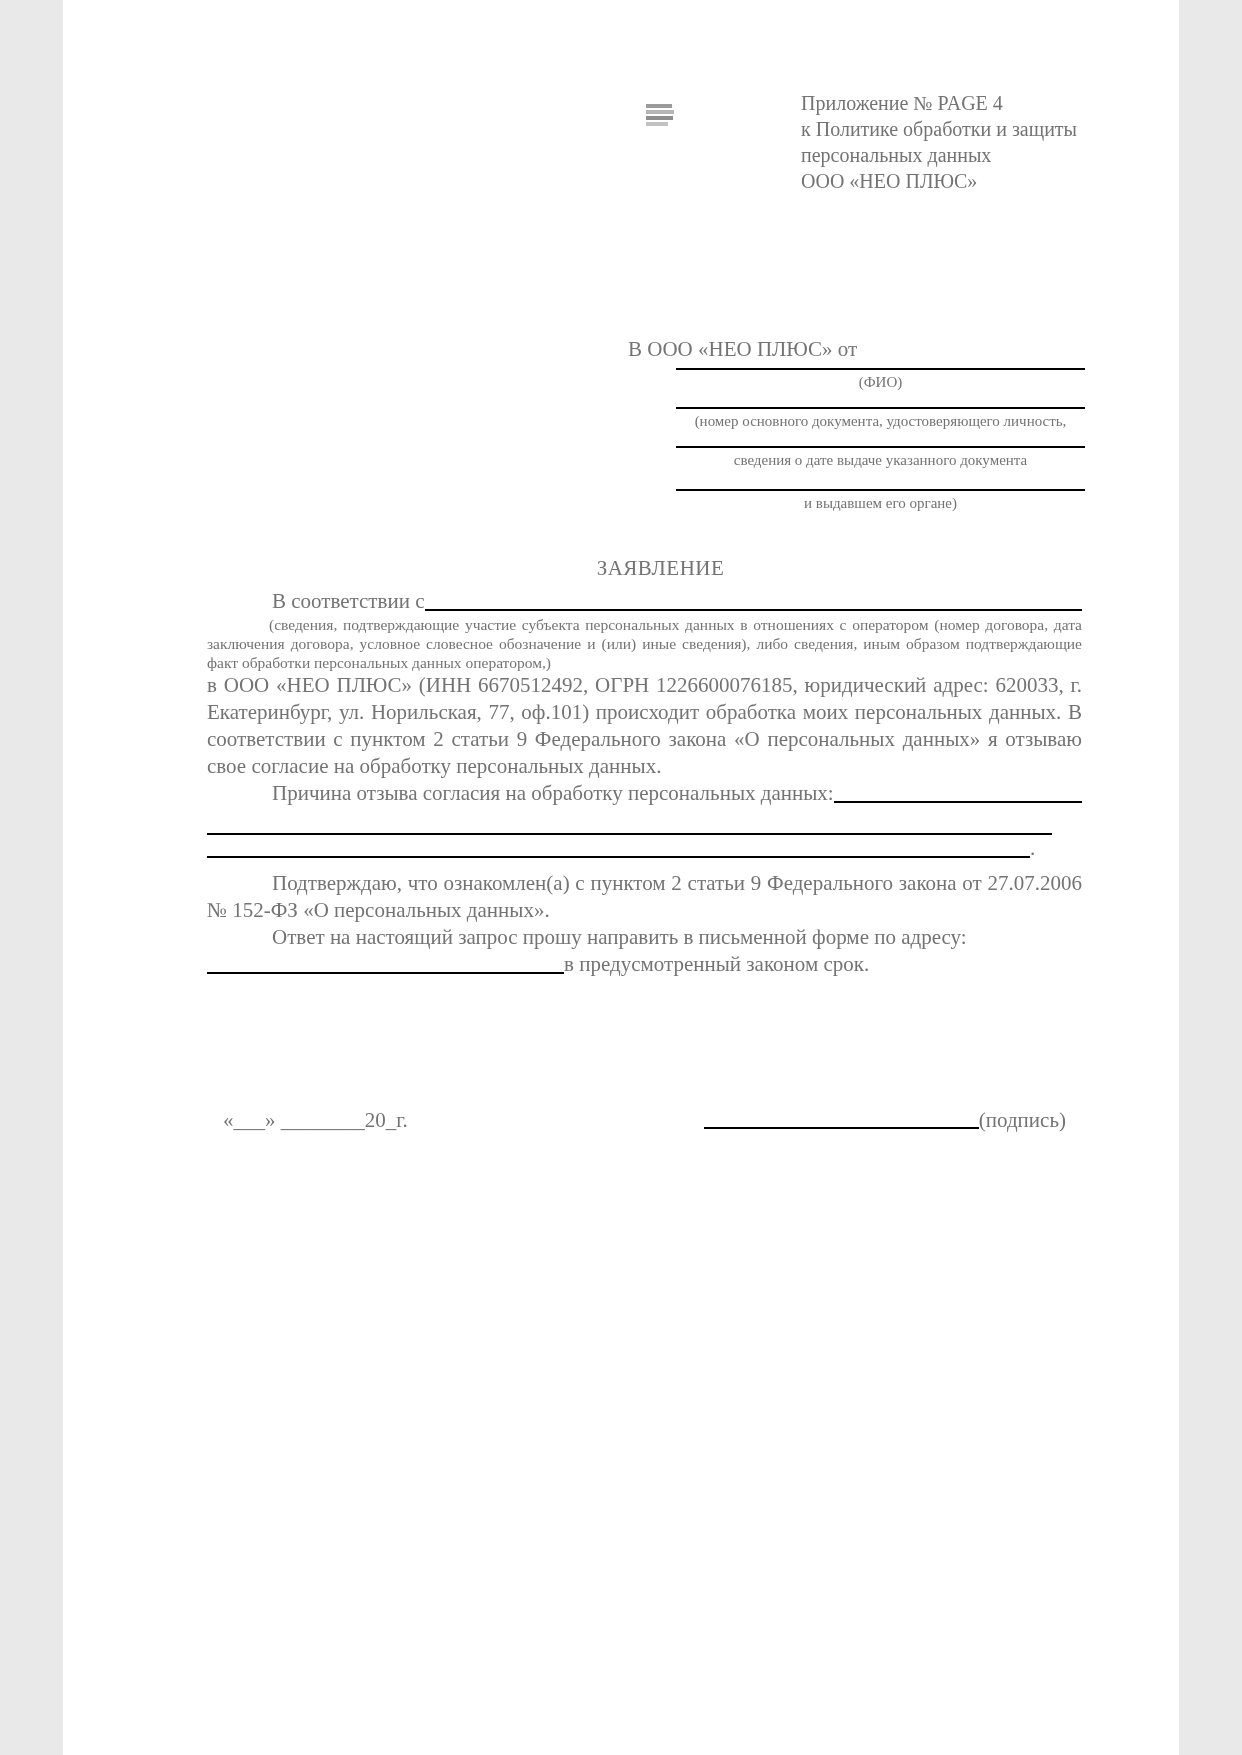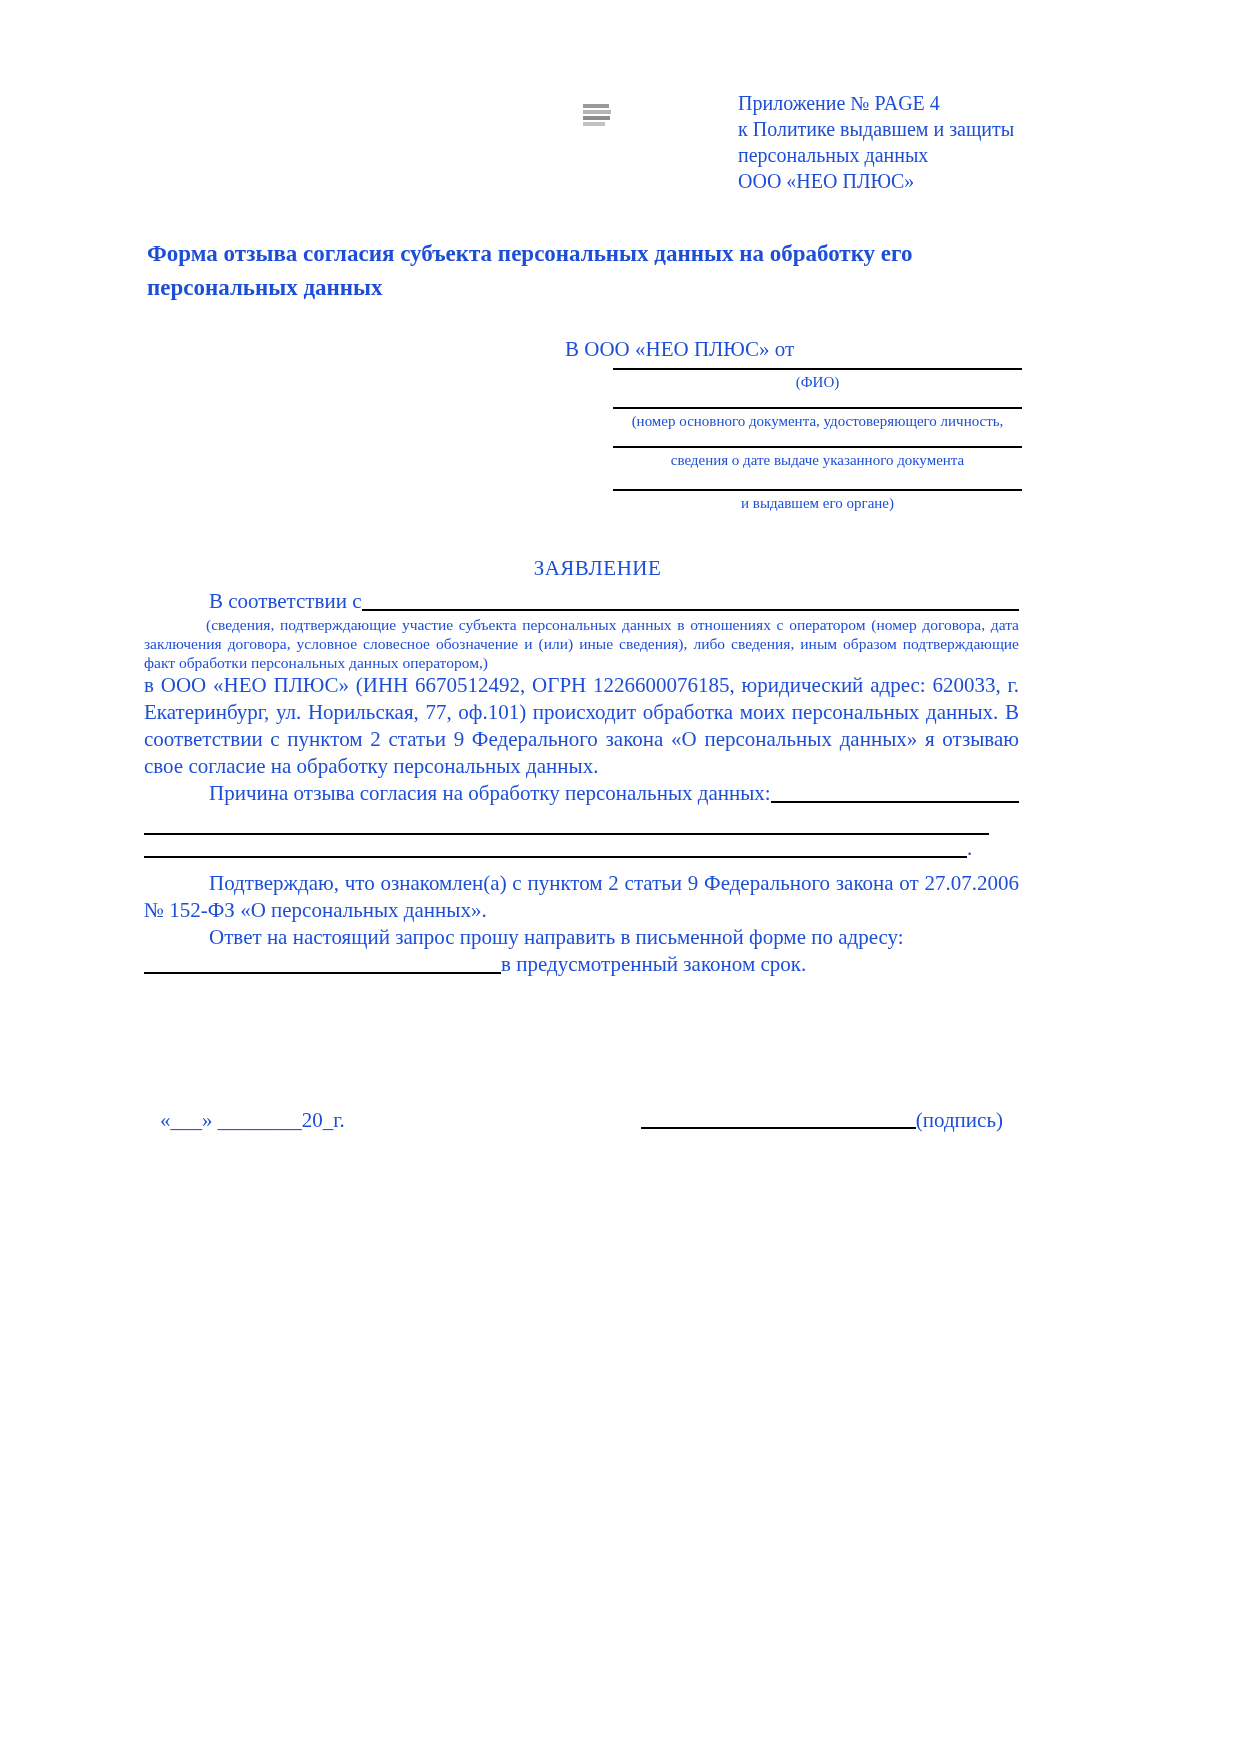--- a/index.html
+++ b/index.html
@@ -1,21 +1,21 @@
 <!DOCTYPE html>
 <html><head>
 <meta charset="utf-8">
 <style>
   html,body{margin:0;padding:0;background:#e9e9e9;}
   .page{
     position:relative;
-    width:1242px;height:1755px;
+    width:1116px;height:1755px;
     margin:0 auto;
     background:#ffffff;
-    color:#1d4ed8;
+    color:#737373;
     font-family:"Liberation Serif","DejaVu Serif",serif;
     overflow:hidden;
   }
   
   .smudge{position:absolute;left:583px;top:104px;width:28px;height:24px;}
   .smudge i{display:block;height:4px;margin-bottom:2px;}
   .smudge i:nth-child(1){background:#9a9a9a;width:26px;}
   .smudge i:nth-child(2){background:#b5b5b5;width:28px;}
   .smudge i:nth-child(3){background:#8d8d8d;width:27px;}
   .smudge i:nth-child(4){background:#c2c2c2;width:22px;}
@@ -81,26 +81,25 @@
 
   <div class="smudge">
       <i></i>
       <i></i>
       <i></i>
       <i></i>
     </div>
 
   <div class="header-block">
     <div>Приложение №  PAGE 4</div>
-    <div>к Политике выдавшем и защиты</div>
+    <div>к Политике обработки и защиты</div>
     <div>персональных данных</div>
     <div>ООО «НЕО ПЛЮС»</div>
   </div>
 
-  <h1 class="doc-title">Форма отзыва согласия субъекта персональных данных на обработку его персональных данных</h1>
 
   <div class="to-line">В ООО «НЕО ПЛЮС» от</div>
 
   <div class="addressee-fields">
     <div class="field f1">
       <div class="rule"></div>
       <div class="caption">(ФИО)</div>
     </div>
     <div class="field f2">
       <div class="rule"></div>

